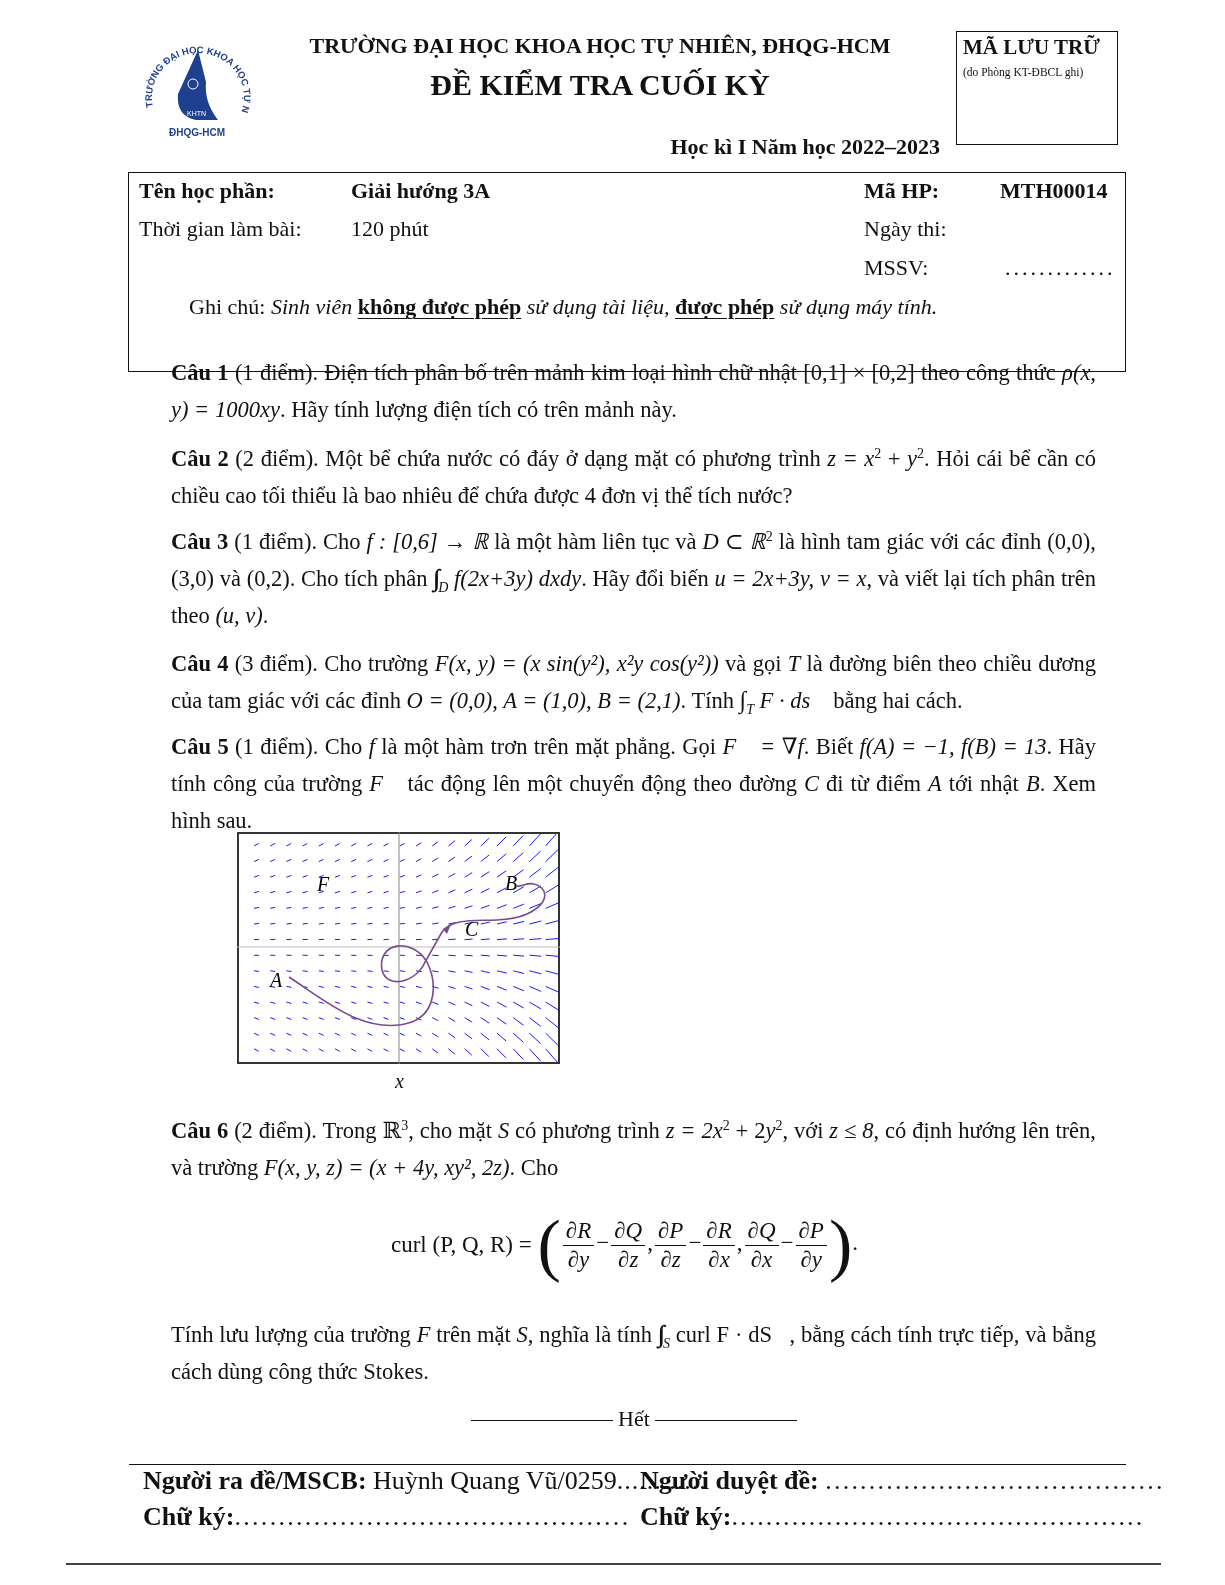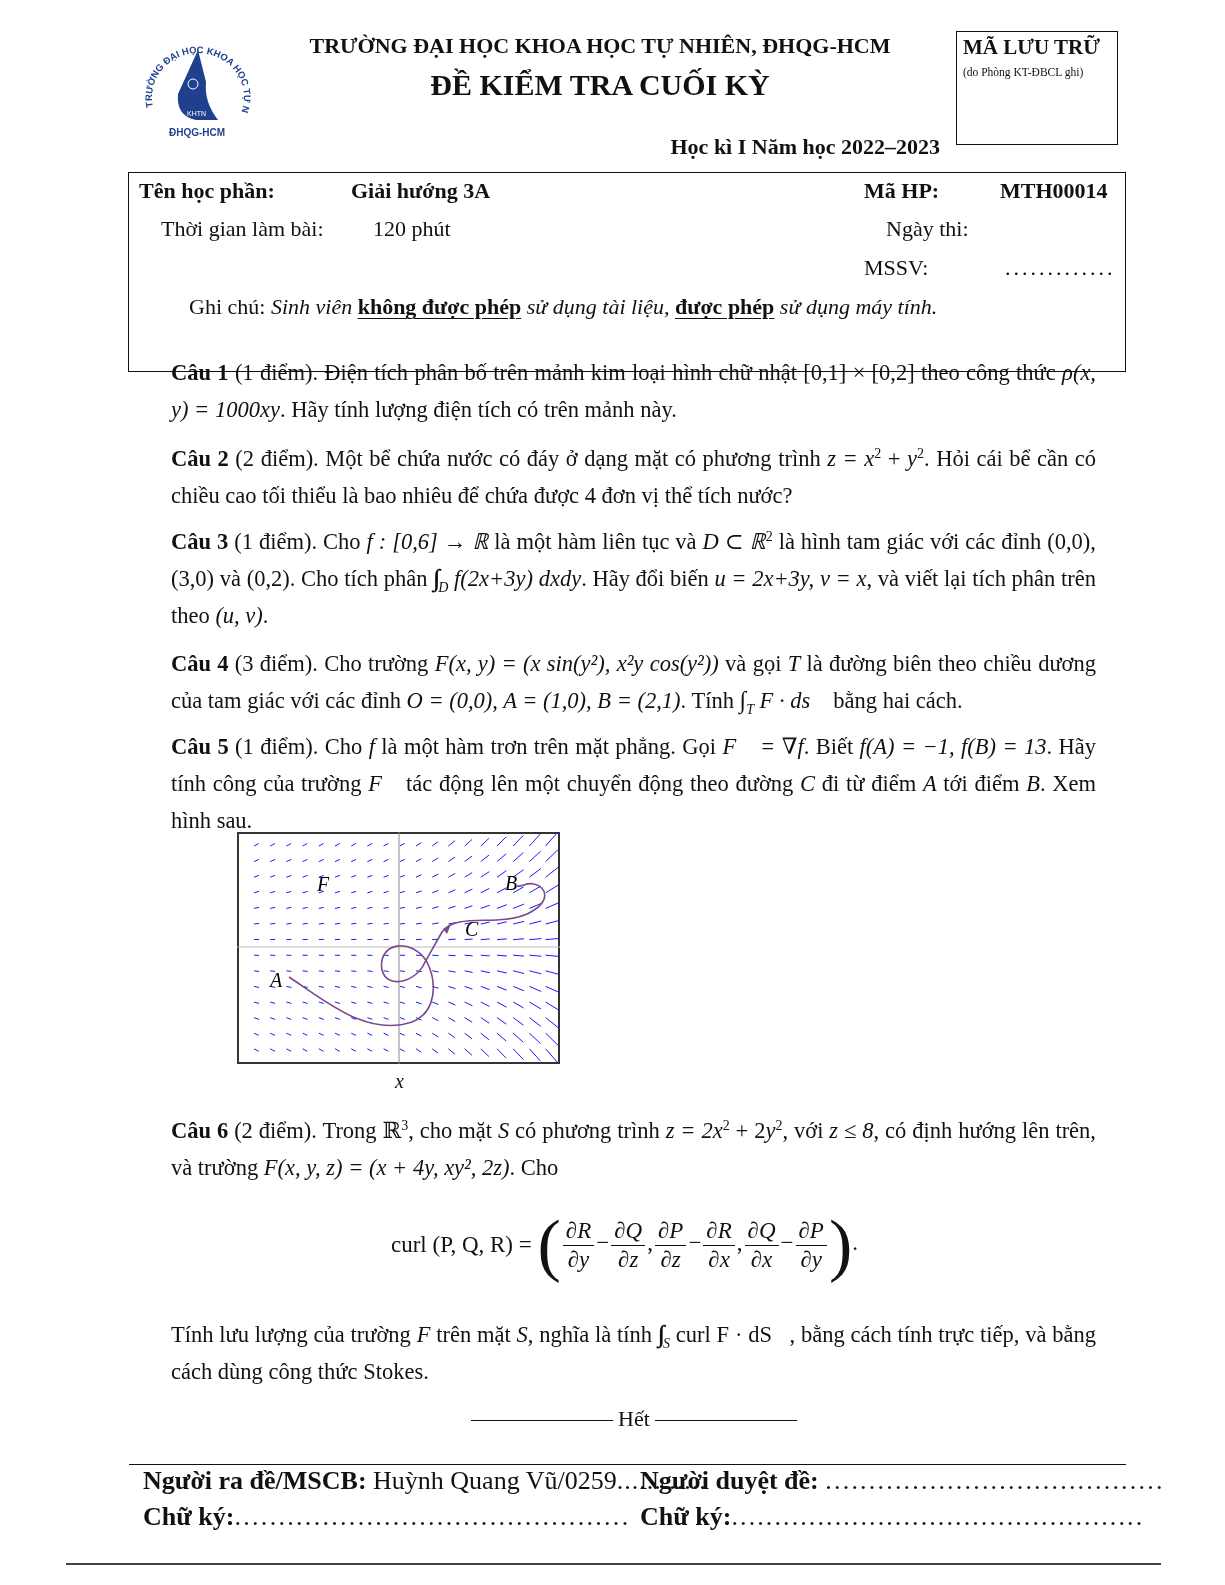--- a/index.html
+++ b/index.html
@@ -76,21 +76,21 @@
   <div class="s">(do Phòng KT-ĐBCL ghi)</div>
 </div>
 
 <div class="abs info">
   <div class="row" style="top:5px;">
     <span class="lbl b">Tên học phần:</span>
     <span class="val b">Giải hướng 3A</span>
     <span class="rl b">Mã HP:</span>
     <span class="rv b">MTH00014</span>
   </div>
-  <div class="row" style="top:43px;margin-left:22px;">
+  <div class="row" style="top:43px;">
     <span class="lbl">Thời gian làm bài:</span>
     <span class="val">120 phút</span>
     <span class="rl">Ngày thi:</span>
     <span class="rv"></span>
   </div>
   <div class="row" style="top:82px;">
     <span class="rl">MSSV:</span>
     <span class="rv" style="left:835px;letter-spacing:3px;">.............</span>
   </div>
   <div class="note">
@@ -113,21 +113,21 @@
   <span>(1 điểm).</span><span> Cho </span><i>f : [0,6] → ℝ</i><span> là một hàm liên tục và </span><i>D ⊂ ℝ</i><sup>2</sup><span> là hình tam giác với các đỉnh (0,0), (3,0) và (0,2). Cho tích phân </span><span class="int">∫∫</span><sub style="margin-left:4px;"><i>D</i></sub> <i>f(2x+3y) dxdy</i><span>. Hãy đổi biến </span><i>u = 2x+3y, v = x</i><span>, và viết lại tích phân trên theo </span><i>(u, v)</i><span>.</span>
 </div>
 
 <div class="abs q" style="top:645px;">
   <span class="t">Câu 4</span>
   <span>(3 điểm).</span><span> Cho trường </span><i>F(x, y) = (x sin(y²), x²y cos(y²))</i><span> và gọi </span><i>T</i><span> là đường biên theo chiều dương của tam giác với các đỉnh </span><i>O = (0,0), A = (1,0), B = (2,1)</i><span>. Tính </span><span class="int">∫</span><sub style="margin-left:6px;"><i>T</i></sub> <i>F · ds⃗</i><span> bằng hai cách.</span>
 </div>
 
 <div class="abs q" style="top:728px;">
   <span class="t">Câu 5</span>
-  <span>(1 điểm).</span><span> Cho </span><i>f</i><span> là một hàm trơn trên mặt phẳng. Gọi </span><i>F⃗ = ∇f</i><span>. Biết </span><i>f(A) = −1, f(B) = 13</i><span>. Hãy tính công của trường </span><i>F⃗</i><span> tác động lên một chuyển động theo đường </span><i>C</i><span> đi từ điểm </span><i>A</i><span> tới điểm </span><i>B</i><span>. Xem hình sau.</span>
+  <span>(1 điểm).</span><span> Cho </span><i>f</i><span> là một hàm trơn trên mặt phẳng. Gọi </span><i>F⃗ = ∇f</i><span>. Biết </span><i>f(A) = −1, f(B) = 13</i><span>. Hãy tính công của trường </span><i>F⃗</i><span> tác động lên một chuyển động theo đường </span><i>C</i><span> đi từ điểm </span><i>A</i><span> tới nhật </span><i>B</i><span>. Xem hình sau.</span>
 </div>
 
 <div class="abs figure">
   <svg id="vf" width="323" height="232" viewBox="0 0 323 232">
     <rect x="1" y="1" width="321" height="230" fill="#fff" stroke="#333" stroke-width="2"></rect>
     <line x1="162" y1="0" x2="162" y2="232" stroke="#888" stroke-width="1"></line>
     <line x1="0" y1="115" x2="323" y2="115" stroke="#bbb" stroke-width="1"></line>
     <g id="arrows">
         <line x1="17" y1="14" x2="21.754053460792672" y2="11.494820524138817" stroke="#1a1aff" stroke-width="1"></line>
         <line x1="33.2" y1="14" x2="37.95405346079268" y2="11.494820524138817" stroke="#1a1aff" stroke-width="1"></line>

